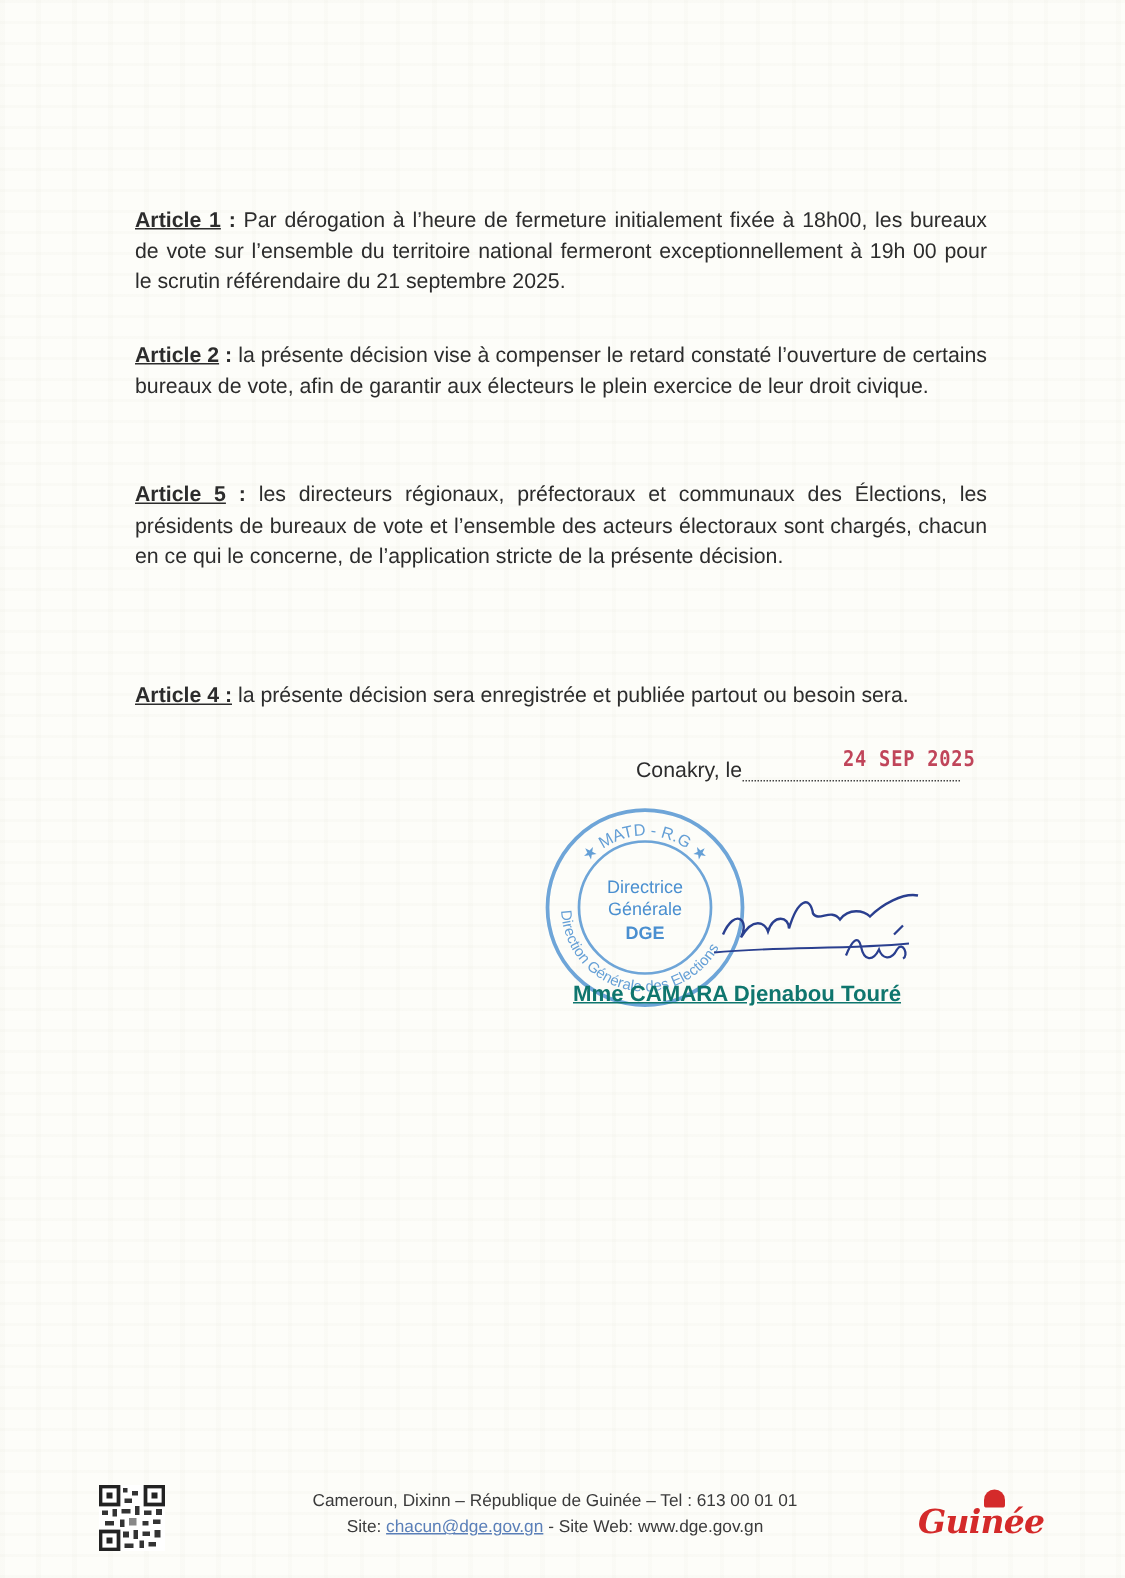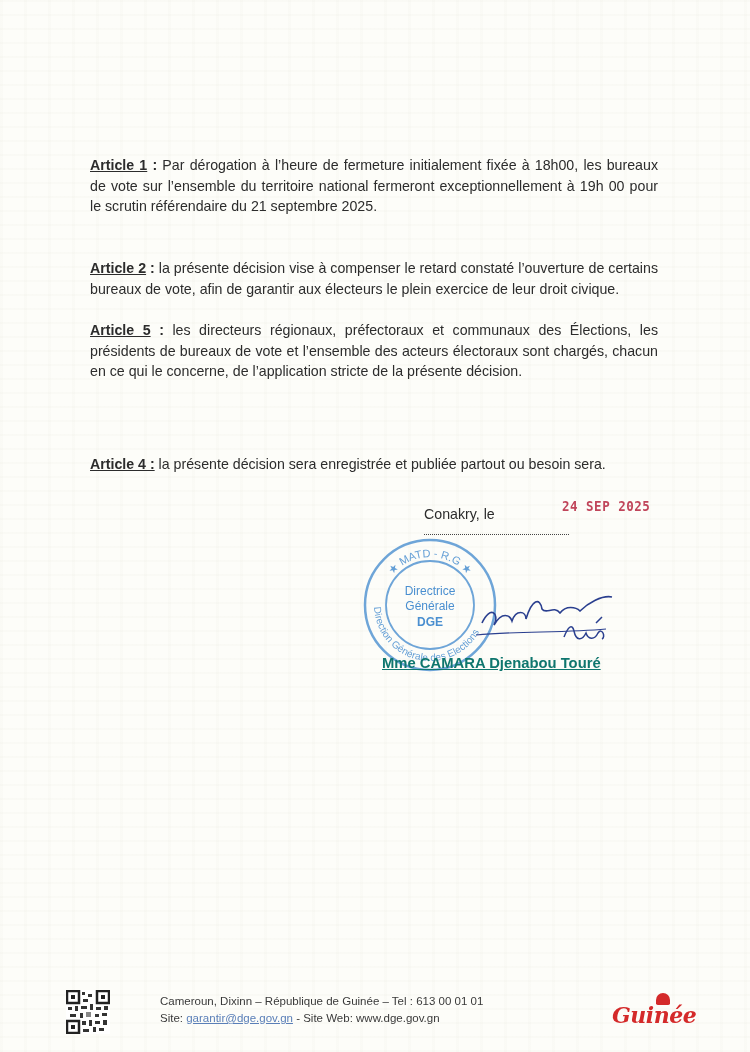--- a/index.html
+++ b/index.html
@@ -16,28 +16,28 @@
       repeating-linear-gradient(90deg, rgba(200,200,180,0.05) 0 3px, transparent 3px 24px);
     pointer-events: none;
   }
   .article {
     position: absolute; left: 90px; width: 568px;
     font-size: 14.2px; line-height: 20.5px; text-align: justify;
     color: #2c2c2c;
   }
   .article .label { font-weight: bold; text-decoration: underline; }
   .article .colon { font-weight: bold; }
-  #a1 { top: 141px; }
-  #a2 { top: 244px; }
+  #a1 { top: 123px; }
+  #a2 { top: 213px; }
   #a3 { top: 306px; }
   #a4 { top: 406px; margin-top: 48px; }
 
   .place-date {
     position: absolute; left: 424px; top: 506px; font-size: 14.2px; color: #2c2c2c;
-    display: flex; align-items: flex-start; flex-direction: column;
+    display: flex; align-items: center;
   }
   .dots {
     display: inline-block; width: 145px; border-bottom: 1.5px dotted #444; height: 12px; position: relative;
   }
   .date-stamp {
     position: absolute; left: 562px; top: 498px;
     font-family: "DejaVu Sans Mono", monospace; font-weight: bold;
     font-size: 12.5px; color: #c0455a; letter-spacing: 0.5px;
     transform: scaleY(1.15);
   }
@@ -46,21 +46,21 @@
   }
   .signature { position: absolute; left: 476px; top: 575px; width: 160px; height: 90px; }
   .signer {
     position: absolute; left: 382px; top: 655px;
     font-weight: bold; font-size: 14.8px; text-decoration: underline; color: #0f766e;
   }
   .qr {
     position: absolute; left: 66px; top: 990px; width: 44px; height: 44px;
   }
   .footer {
-    position: absolute; left: 160px; width: 420px; text-align: left;
+    position: absolute; left: 160px; width: 420px; text-align: center;
     font-size: 11.5px; color: #3a3a3a; line-height: 17px;
   }
   .footer.l1 { top: 993px; }
   .footer.l2 { top: 1010px; }
   .footer a { color: #5a7fb8; text-decoration: underline; }
   .logo {
     position: absolute; left: 612px; top: 1002px;
     font-family: "DejaVu Serif", serif; font-style: italic; font-weight: bold;
     font-size: 22px; color: #d42a2a; letter-spacing: -0.5px;
   }
@@ -143,18 +143,18 @@
       <rect x="37" y="30" width="4" height="5"></rect>
     <rect x="17" y="39" width="6" height="3"></rect>
       <rect x="27" y="37" width="3" height="5"></rect>
       <rect x="33" y="38" width="5" height="3"></rect>
   </g>
 </svg>
 
 <div class="footer l1">Cameroun, Dixinn – République de Guinée – Tel : 613 00 01 01</div>
 <div class="footer l2">
   <span>Site:</span>
-  <a>garantir@dge.gov.gn</a>
+  <a>chacun@dge.gov.gn</a>
   <span> - Site Web: www.dge.gov.gn</span>
 </div>
 
 <div class="logo-hat"></div>
 <div class="logo">Guinée</div>
 
 </body></html>

